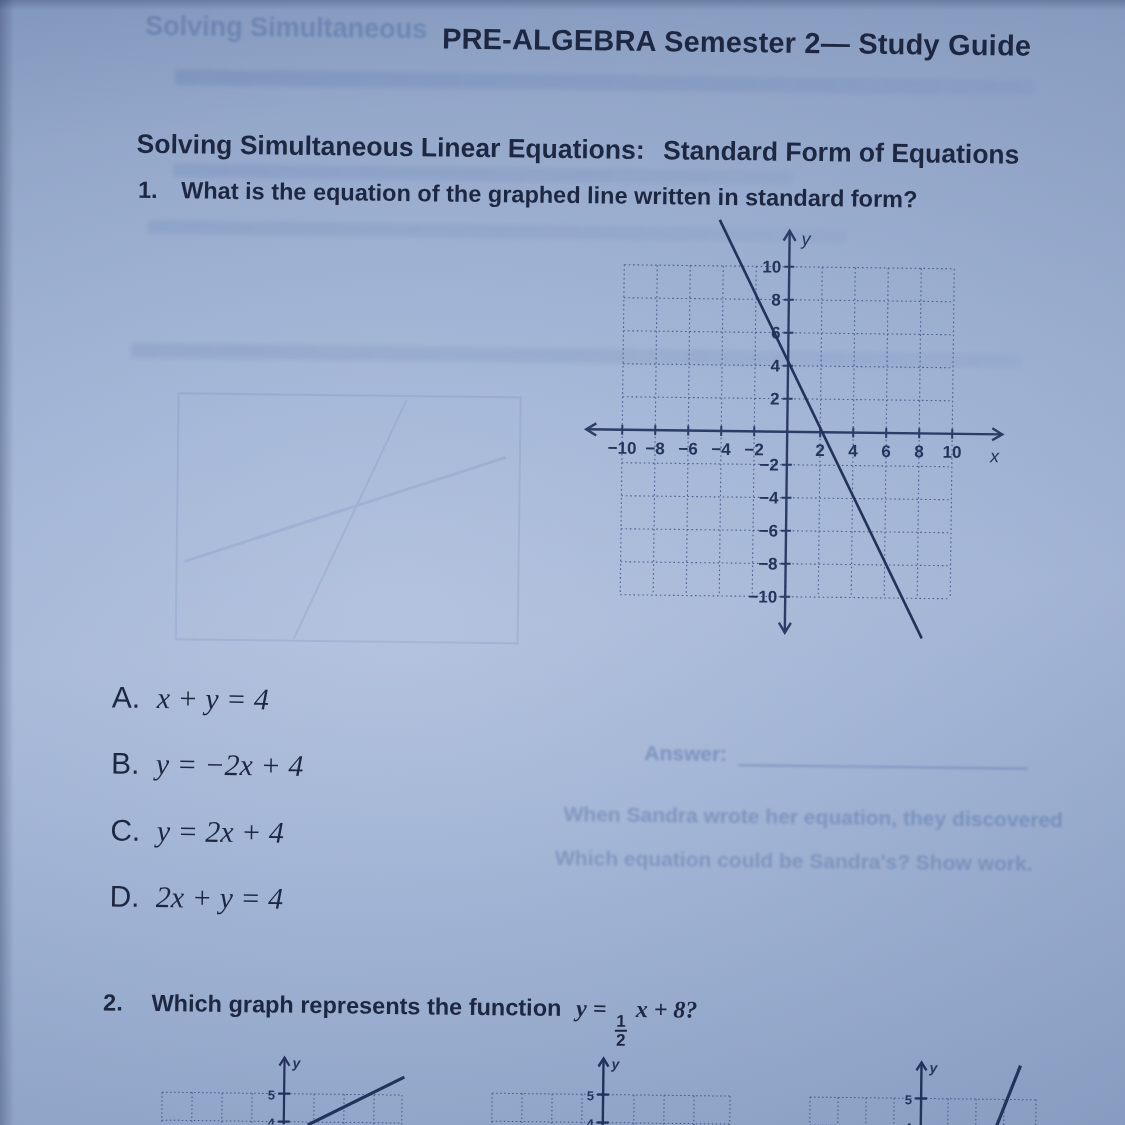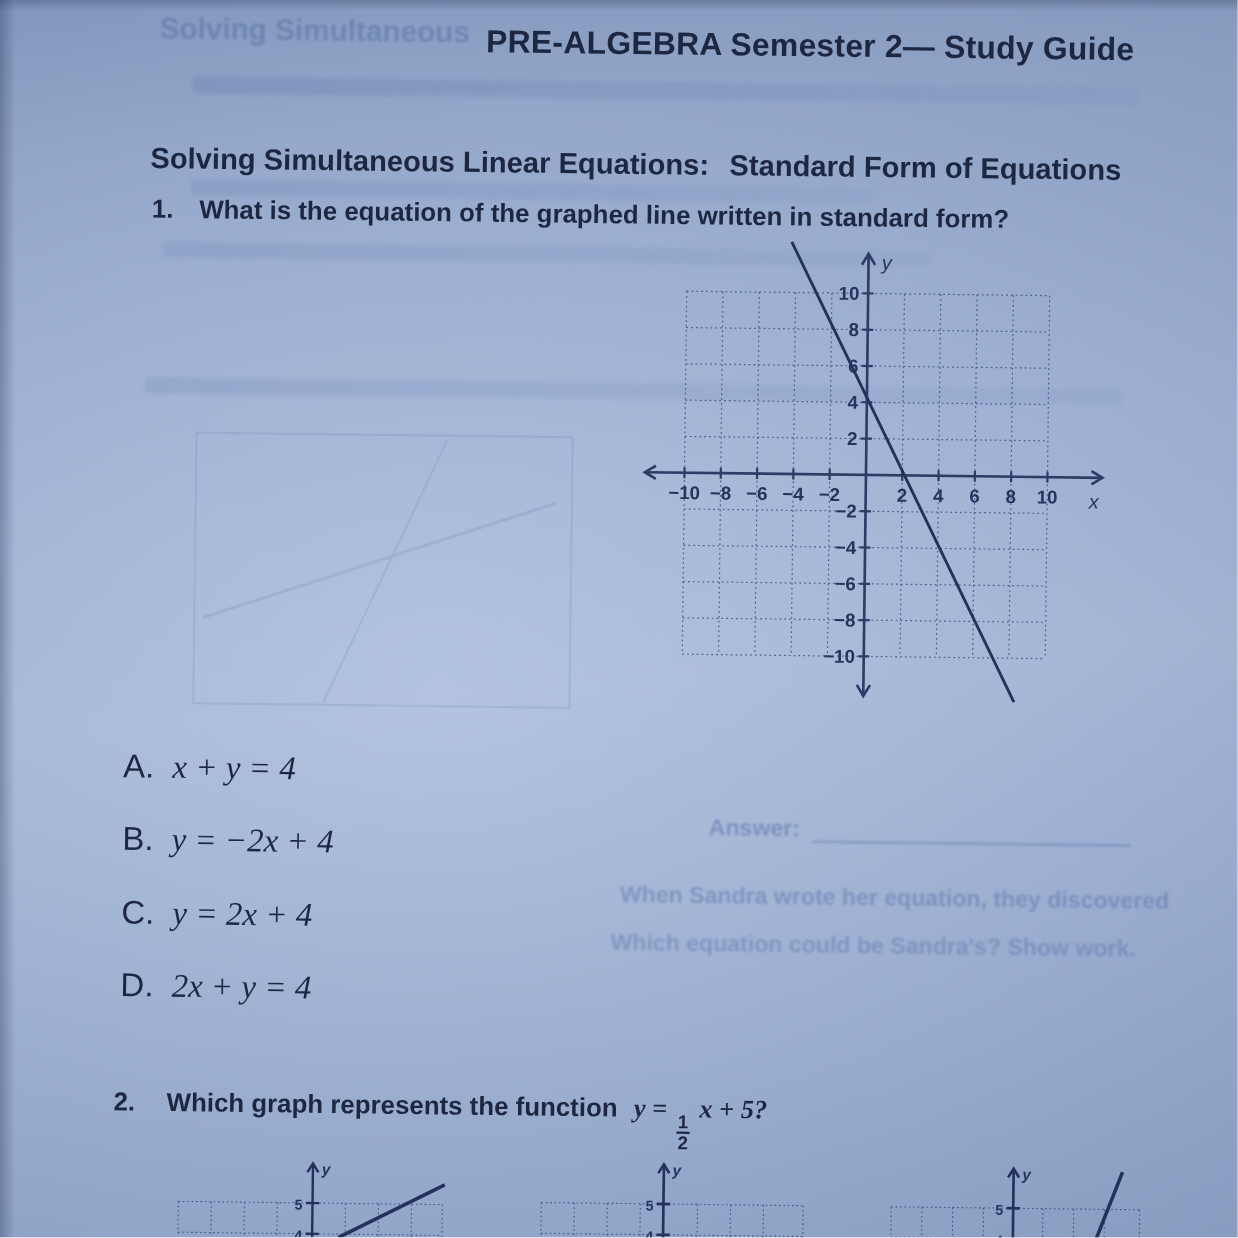--- a/index.html
+++ b/index.html
@@ -166,21 +166,21 @@
 
     <div class="abs ink" style="left:110px;top:994px;font-size:24px;white-space:nowrap;">
       <span class="qnum">2.</span>
       <span class="qtext" style="margin-left:22px;">Which graph represents the function</span>
       <span class="math-inline" style="margin-left:8px;">y =</span>
       <span class="frac">
           <span>1</span>
           <span class="bar"></span>
           <span>2</span>
         </span>
-      <span class="math-inline">x + 5?</span>
+      <span class="math-inline">x + 8?</span>
     </div>
 
     <svg class="abs" style="left:166px;top:1053px;" width="250" height="75" viewBox="0 0 250 75">
       <g stroke="#34497e" stroke-width="1" stroke-dasharray="1.5 2.5" opacity="0.85">
         <line x1="4" y1="44" x2="244" y2="44"></line>
           <line x1="4" y1="72" x2="244" y2="72"></line>
         <line x1="4" y1="44" x2="4" y2="75"></line>
           <line x1="34" y1="44" x2="34" y2="75"></line>
         <line x1="64" y1="44" x2="64" y2="75"></line>
           <line x1="94" y1="44" x2="94" y2="75"></line>

